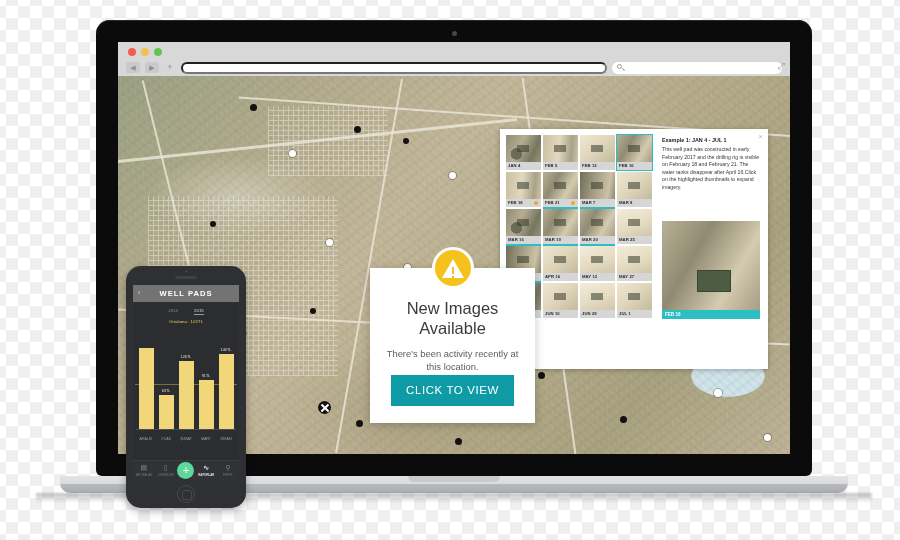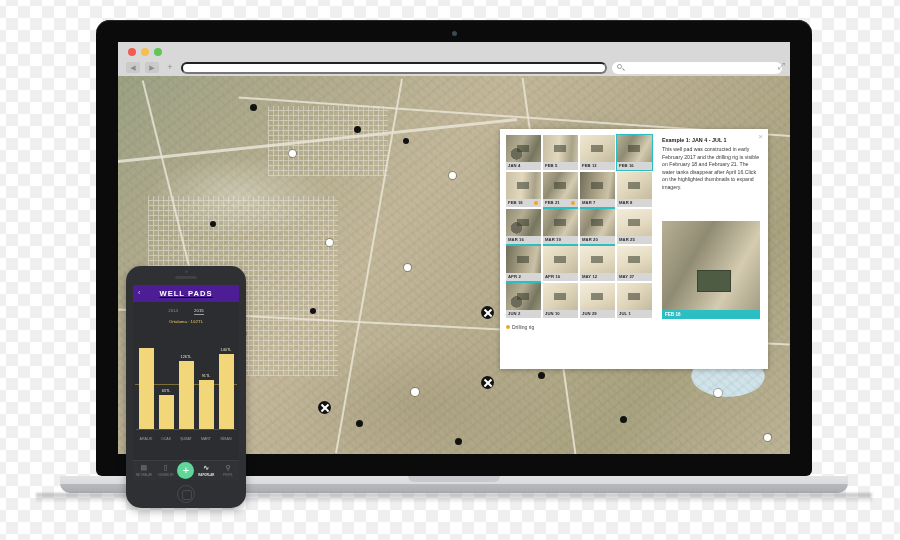--- a/index.html
+++ b/index.html
@@ -142,21 +142,21 @@
     background:#2e3033; border-radius:15px; box-shadow:0 3px 9px rgba(0,0,0,.3); }
   .ph-spk { position:absolute; left:50%; top:10px; margin-left:-11px; width:22px; height:3px;
     background:#3f4145; border-radius:2px; }
   .ph-cam { position:absolute; left:50%; top:4px; margin-left:-1.5px; width:3px; height:3px;
     background:#3f4145; border-radius:50%; }
   .ph-home { position:absolute; left:50%; bottom:5px; margin-left:-9px; width:18px; height:18px;
     border-radius:50%; border:1.5px solid #47494d; }
   .ph-home:after{content:""; position:absolute; left:50%; top:50%; width:8px; height:8px; margin:-4px 0 0 -4px;
     border:1.5px solid #47494d; border-radius:2px;}
   .screen { position:absolute; left:7px; top:19px; width:106px; height:195px; background:#2b2d30; overflow:hidden; }
-  .ph-head { height:17px; background:#4c1d95; position:relative;text-decoration:underline; }
+  .ph-head { height:17px; background:#737373; position:relative; }
   .ph-back { position:absolute; left:5px; top:4px; font-size:7px; color:#d7d7d7; }
   .ph-title { text-align:center; line-height:17px; font-size:7.6px; letter-spacing:1px; color:#fff; font-weight:bold; }
   .ph-years { display:flex; justify-content:center; gap:16px; margin-top:6px; }
   .yr { font-size:4.4px; color:#8d8f92; }
   .yr.active { color:#d9dadb; border-bottom:1px solid #9a9ca0; padding-bottom:1px; }
   .ph-avg { text-align:center; font-size:4.4px; color:#e8c95c; margin-top:4px; }
   .chart { position:absolute; left:0; top:46px; width:106px; height:112px; }
   .chart .avgline { position:absolute; left:2px; right:2px; top:47%; height:1px; background:#7d6f3a; }
   .bars { position:absolute; left:0; bottom:14px; width:106px; height:92px; display:flex;
     align-items:flex-end; justify-content:space-around; padding:0 3px; }
@@ -382,20 +382,30 @@
           </div>
 
           <div class="bigimg">
             <div class="pic sat4">
               <div class="padbig"></div>
             </div>
             <div class="cap">FEB 16</div>
           </div>
         </div>
 
+        <div class="modal">
+          <div class="warn">
+            <div class="tri"></div>
+            <div class="bang"></div>
+            <div class="bdot"></div>
+          </div>
+          <div class="m-title">New Images Available</div>
+          <div class="m-sub">There's been activity recently at this location.</div>
+          <button class="m-btn">CLICK TO VIEW</button>
+        </div>
       </div>
     </div>
   </div>
 
   <div class="laptop-base"></div>
   <div class="laptop-notch"></div>
   <div class="laptop-shadow"></div>
 </div>
 
 <div class="phone">

